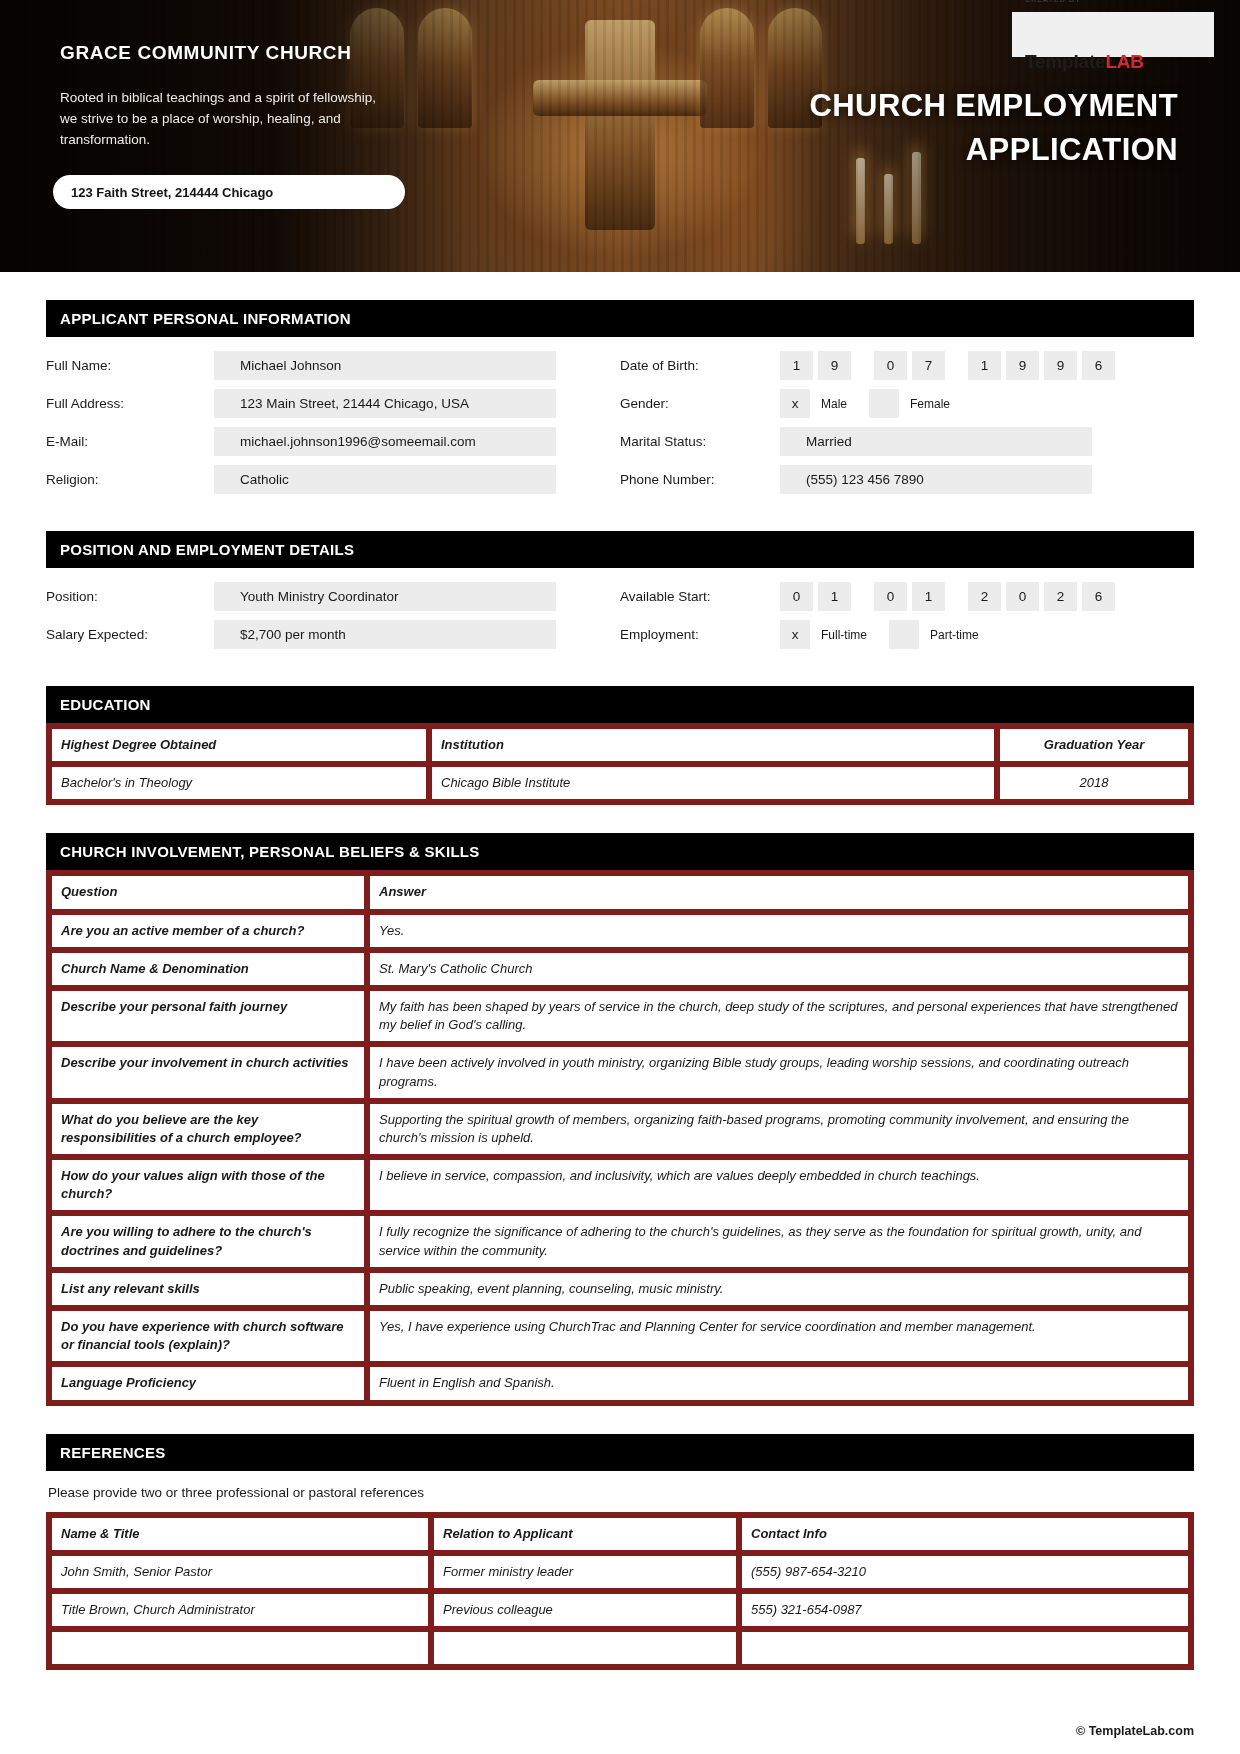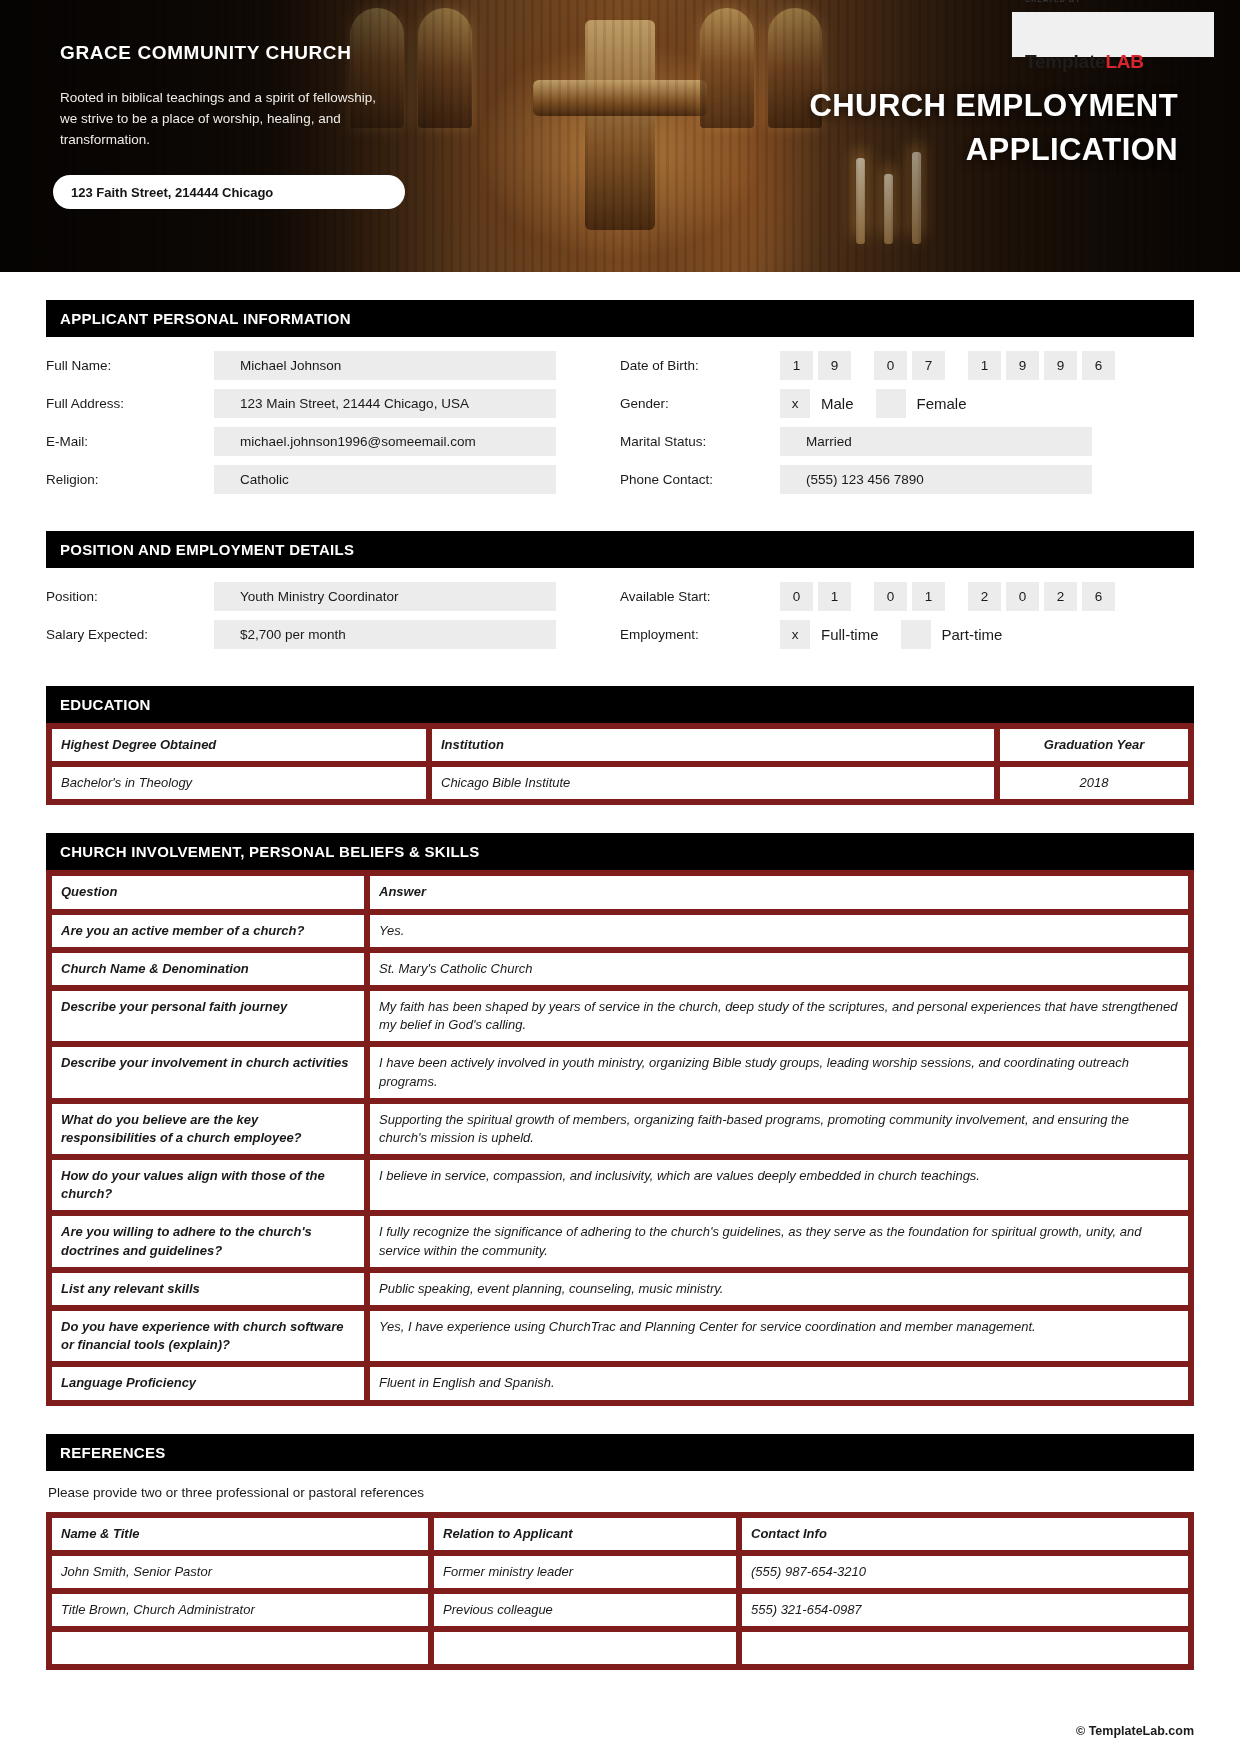--- a/index.html
+++ b/index.html
@@ -232,21 +232,21 @@
   .cbox {
     width: 30px;
     height: 29px;
     background: #ececec;
     display: flex;
     align-items: center;
     justify-content: center;
     font-size: 13.5px;
   }
   .copt {
-    font-size: 15px;
+    font-size: 12px;
     margin: 0 22px 0 11px;
   }
 
   
   table {
     width: 100%;
     border-collapse: collapse;
     margin-top: 0;
   }
   .tbl th, .tbl td {
@@ -360,21 +360,21 @@
           <div class="copt">Male</div>
           <div class="cbox"></div>
           <div class="copt">Female</div>
         </div>
       </div>
       <div class="frow">
         <div class="flabel narrow">Marital Status:</div>
         <div class="fvalue w312">Married</div>
       </div>
       <div class="frow">
-        <div class="flabel narrow">Phone Contact:</div>
+        <div class="flabel narrow">Phone Number:</div>
         <div class="fvalue w312">(555) 123 456 7890</div>
       </div>
     </div>
   </div>
 
   <div class="section-bar">POSITION AND EMPLOYMENT DETAILS</div>
 
   <div class="grid2">
     <div class="col">
       <div class="frow">

